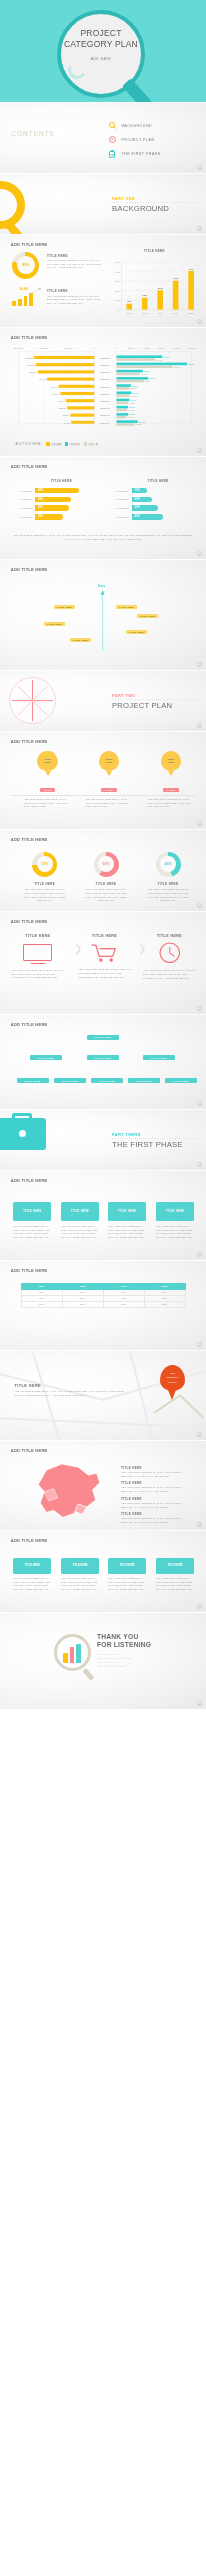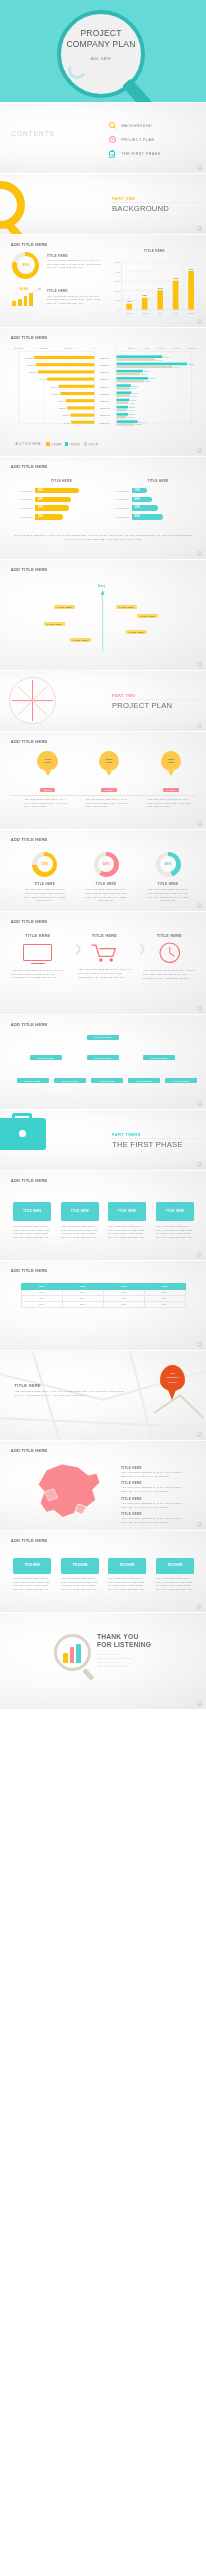--- a/index.html
+++ b/index.html
@@ -181,21 +181,21 @@
 <body>
 
 <div class="strip">
 
   <div class="slide cover">
     <div class="glass"></div>
     <div class="handle"></div>
     <div class="swoosh"></div>
     <h1>
       <span>PROJECT</span><br>
-      <span>COMPANY PLAN</span>
+      <span>CATEGORY PLAN</span>
     </h1>
     <div class="date">ADD DATE</div>
   </div>
 
   <div class="slide contents">
     <div class="hd">CONTENTS</div>
     <div class="toc">
       <div class="row">
         <span class="ico">
             <span class="ic-mag"></span>

